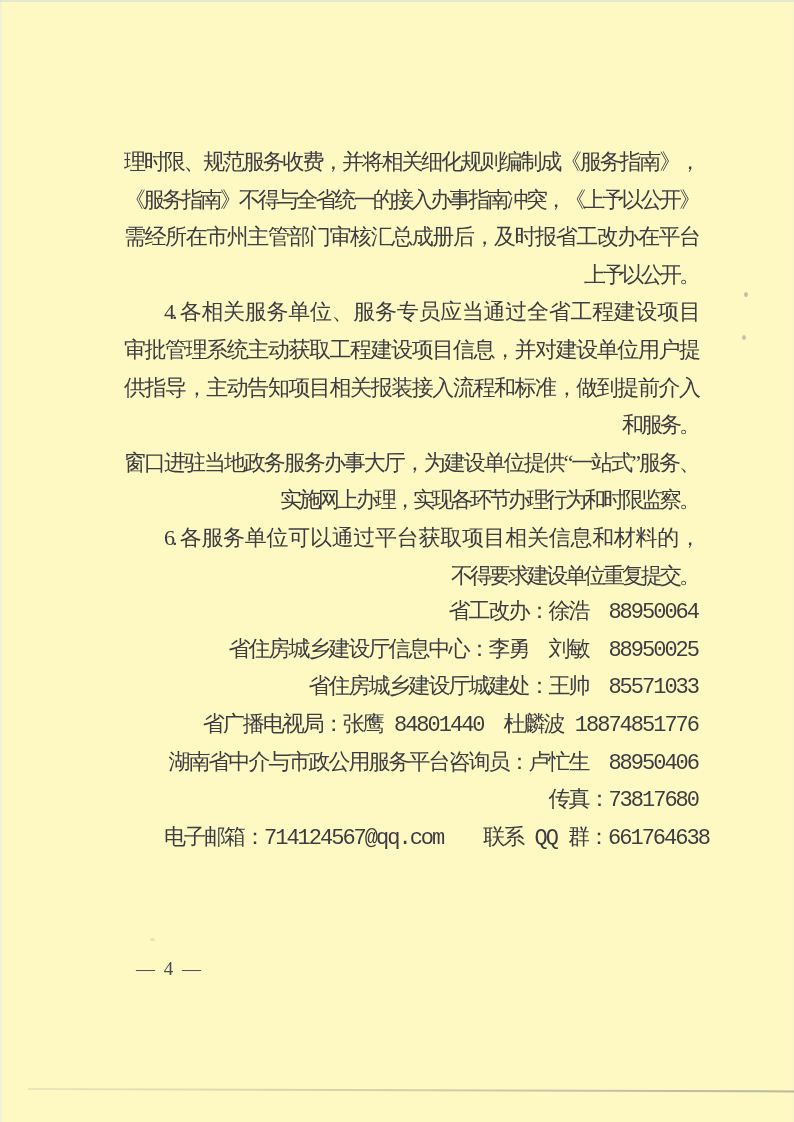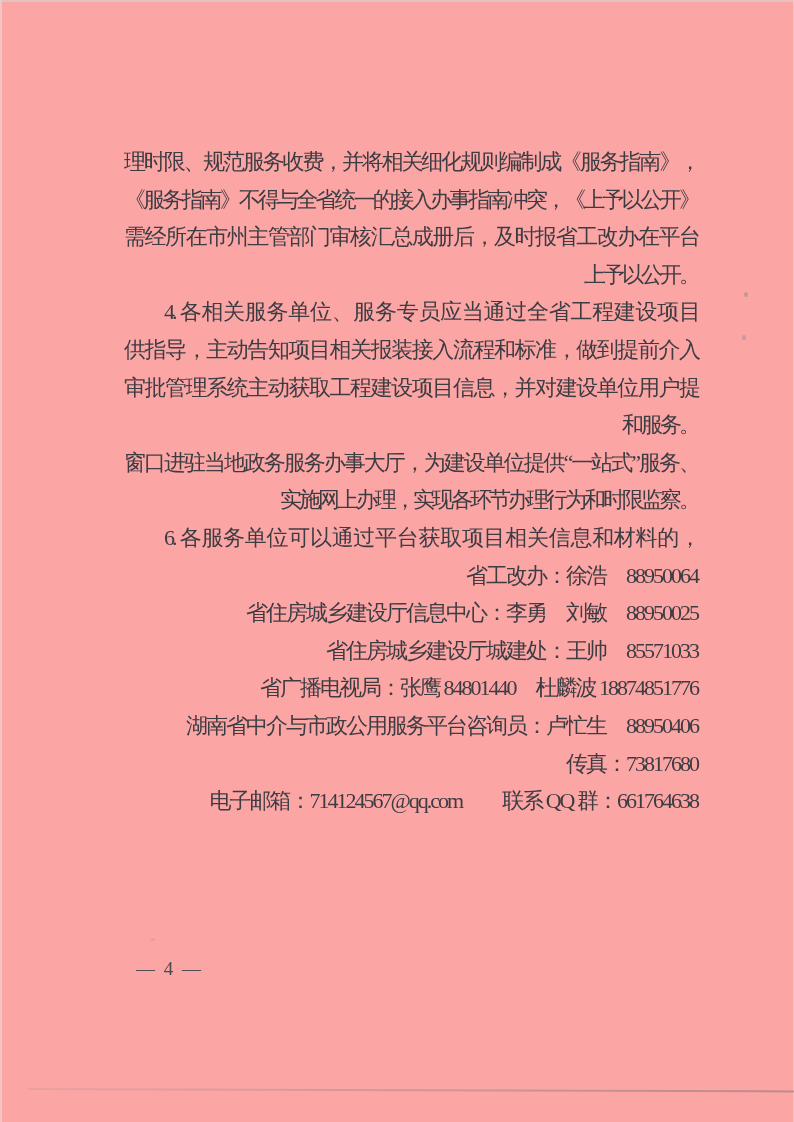--- a/index.html
+++ b/index.html
@@ -4,21 +4,21 @@
 <style>
   html, body {
     margin: 0;
     padding: 0;
     background: #ffffff;
   }
   .page {
     position: relative;
     width: 794px;
     height: 1122px;
-    background: #fca5a5;
+    background: #fef9c3;
     overflow: hidden;
     font-family: "Liberation Serif", "DejaVu Serif", serif;
     box-shadow: inset 0 2px 0 rgba(210,218,213,.55),
                 inset 2px 0 0 rgba(228,232,229,.45),
                 inset -1px 0 0 rgba(232,234,231,.4);
   }
   .textblock {
     position: absolute;
     left: 124px;
     top: 143px;
@@ -44,20 +44,21 @@
   }
   .contacts-heading {
     font-family: "Liberation Sans", "DejaVu Sans", sans-serif;
     font-weight: 700;
     letter-spacing: -1px;
     color: #2d2d33;
   }
   .contact {
     letter-spacing: -2px;
     white-space: pre;
+    font-family: Liberation Mono, monospace;
   }
   .pagenum {
     position: absolute;
     left: 136px;
     top: 958px;
     font-size: 19px;
     letter-spacing: 2px;
     color: #4a4a50;
     font-family: "Liberation Serif", "DejaVu Serif", serif;
   }
@@ -89,32 +90,33 @@
 
     <div>
       <div class="line fill">理时限、规范服务收费，并将相关细化规则编制成《服务指南》，</div>
       <div class="line fill">《服务指南》不得与全省统一的接入办事指南冲突，《上予以公开》</div>
       <div class="line fill">需经所在市州主管部门审核汇总成册后，及时报省工改办在平台</div>
       <div class="line">上予以公开。</div>
     </div>
 
     <div>
       <div class="line fill first">4. 各相关服务单位、服务专员应当通过全省工程建设项目</div>
+      <div class="line fill">审批管理系统主动获取工程建设项目信息，并对建设单位用户提</div>
       <div class="line fill">供指导，主动告知项目相关报装接入流程和标准，做到提前介入</div>
-      <div class="line fill">审批管理系统主动获取工程建设项目信息，并对建设单位用户提</div>
       <div class="line">和服务。</div>
     </div>
 
     <div>
       <div class="line fill">窗口进驻当地政务服务办事大厅，为建设单位提供“一站式”服务、</div>
       <div class="line">实施网上办理，实现各环节办理行为和时限监察。</div>
     </div>
 
     <div>
       <div class="line fill first">6. 各服务单位可以通过平台获取项目相关信息和材料的，</div>
+      <div class="line">不得要求建设单位重复提交。</div>
     </div>
 
 
     <div class="line contact first">省工改办：徐浩　88950064</div>
     <div class="line contact first">省住房城乡建设厅信息中心：李勇　刘敏　88950025</div>
     <div class="line contact first">省住房城乡建设厅城建处：王帅　85571033</div>
     <div class="line contact first">省广播电视局：张鹰 84801440　杜麟波 18874851776</div>
     <div class="line contact first">湖南省中介与市政公用服务平台咨询员：卢忙生　88950406</div>
     <div class="line contact first">传真：73817680</div>
     <div class="line contact first">电子邮箱：714124567@qq.com　　联系 QQ 群：661764638</div>

